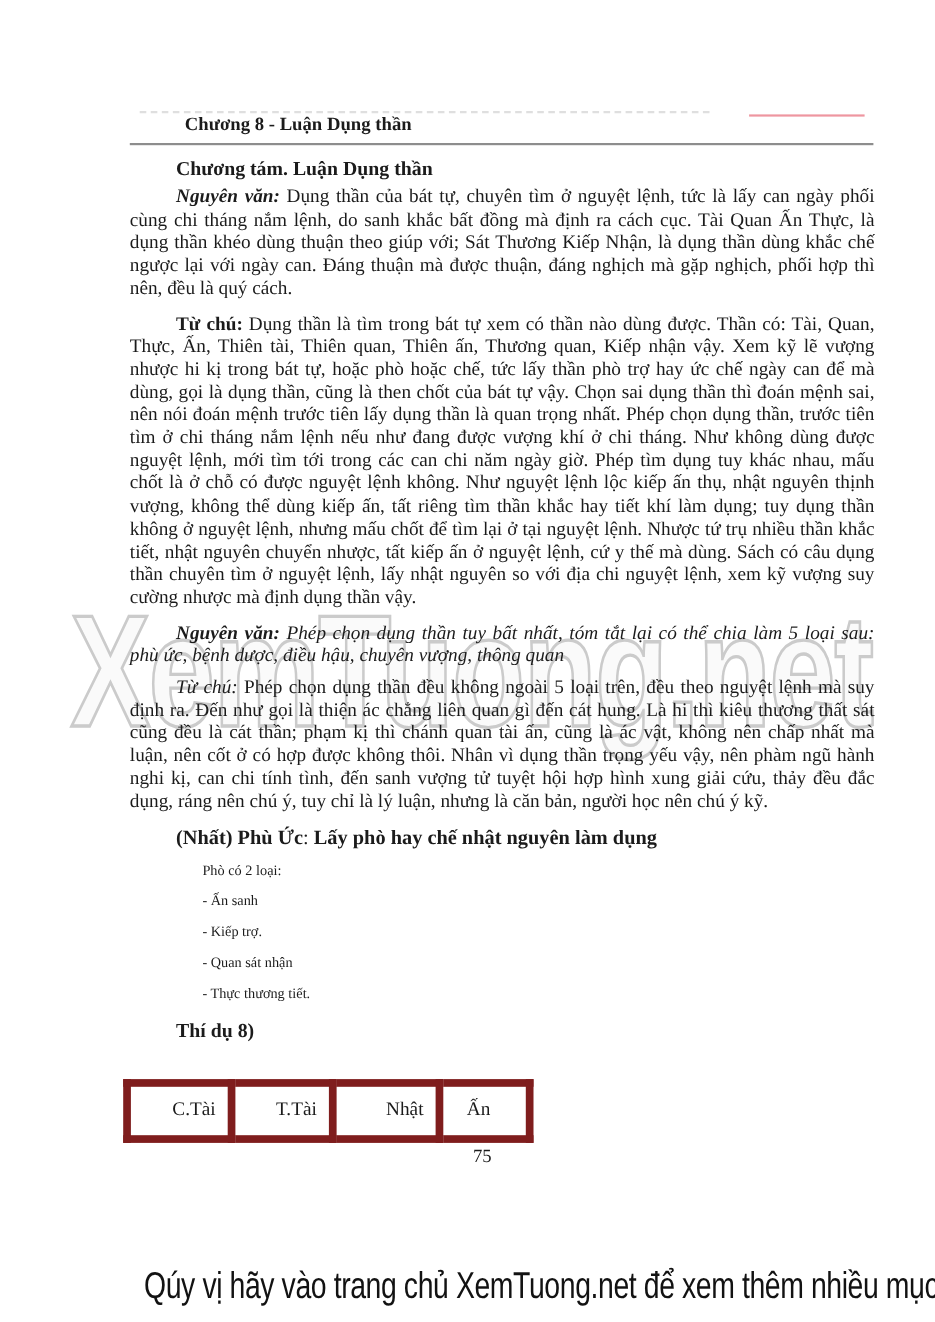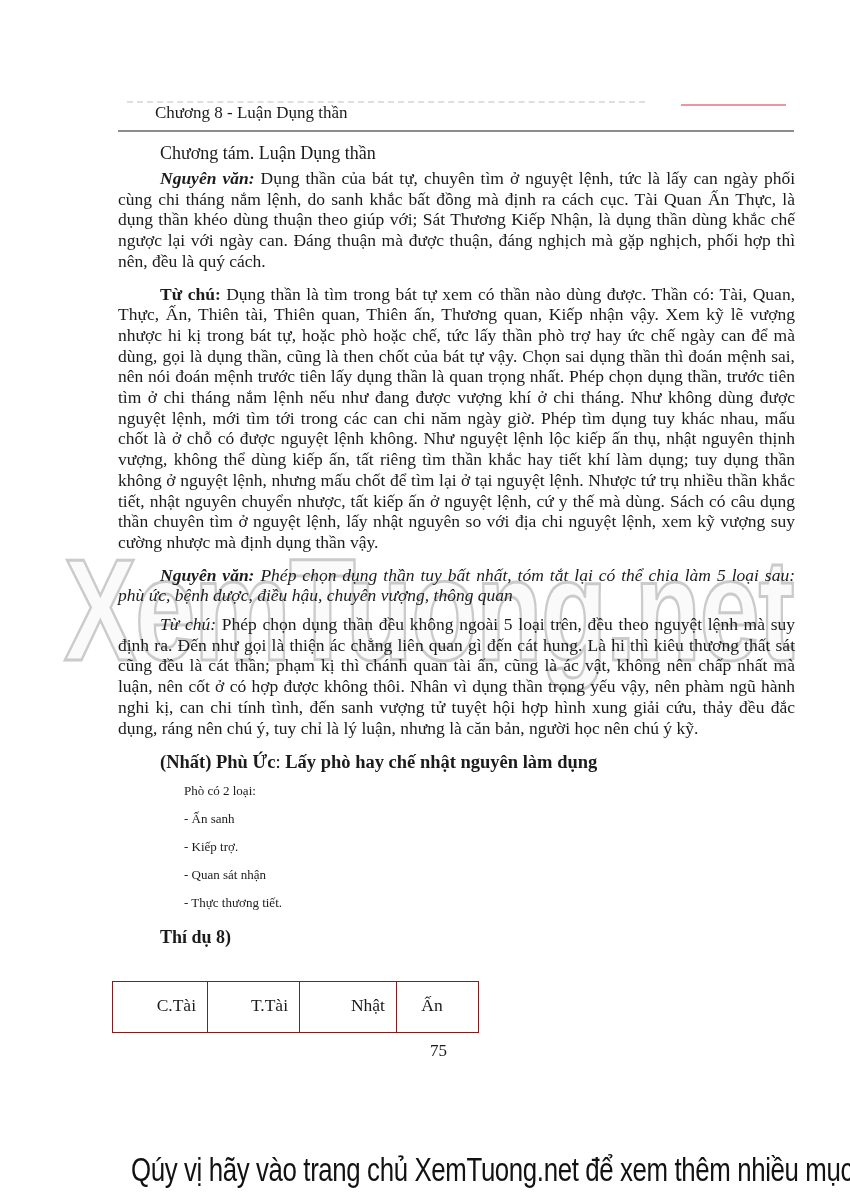--- a/index.html
+++ b/index.html
@@ -39,39 +39,39 @@
     color: rgba(225,225,225,0.18);
     -webkit-text-stroke: 3px #cbcbcb;
     transform: scaleX(0.75);
     transform-origin: left top;
     z-index: 0;
     letter-spacing: -2px;
   }
 
   .running-header {
     position: absolute;
-    top: 103px; left: 155px;
-    font-size: 17px; font-weight: 400;
+    top: 103px; left: 168px;
+    font-size: 17px; font-weight: 700;
     z-index: 1;
   }
   .header-rule {
     position: absolute;
     top: 130px; left: 118px; width: 676px; height: 2px;
     background: #8d8d8d;
     z-index: 1;
   }
 
   .content {
     position: absolute;
     top: 142px; left: 118px; width: 677px;
     z-index: 1;
   }
 
   .chapter-title {
-    font-size: 18px; font-weight: 400;
+    font-size: 18px; font-weight: 700;
     margin-left: 42px;
     line-height: 22px;
     margin-bottom: 4px;
   }
 
   .body-par {
     font-size: 17.5px;
     line-height: 20.7px;
     text-align: justify;
     text-indent: 42px;
@@ -107,21 +107,21 @@
     margin-top: 14px;
   }
 
   .pillar-table {
     position: absolute;
     top: 981px; left: 112px;
     border-collapse: collapse;
     z-index: 1;
   }
   .pillar-table td {
-    border: 1px solid #7f1d1d;
+    border: 7px solid #7f1d1d;
     height: 51px;
     text-align: right;
     vertical-align: middle;
     padding: 0 11px 4px 0;
     font-size: 17.5px;
     background: #ffffff;
   }
   .pillar-table td.c1 { width: 95px; }
   .pillar-table td.c2 { width: 92px; margin-top: 46px; }
   .pillar-table td.c3 { width: 97px; }

